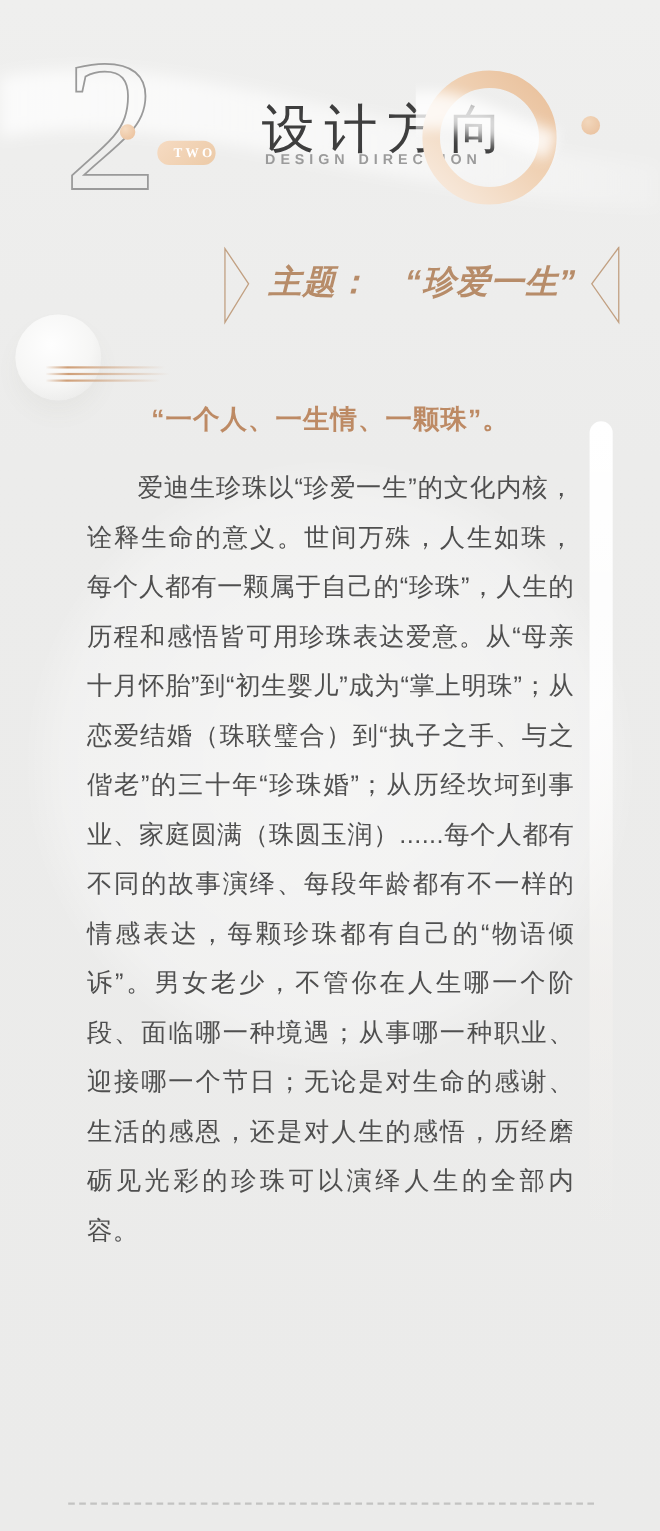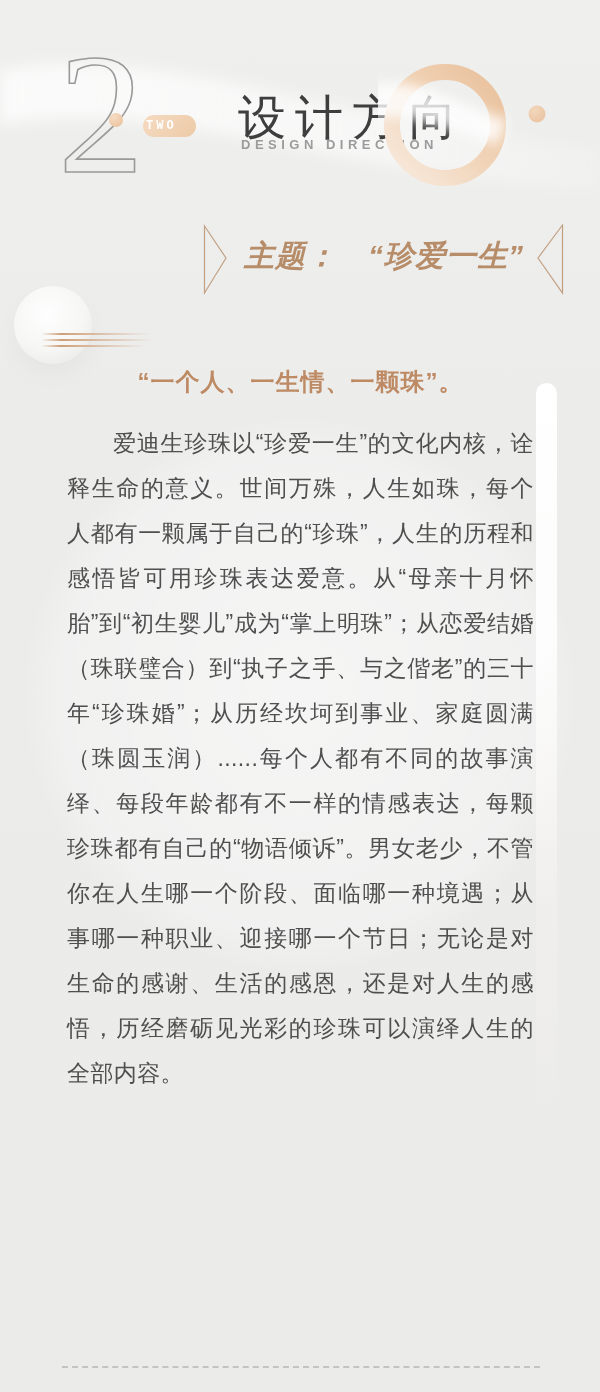--- a/index.html
+++ b/index.html
@@ -9,24 +9,24 @@
     font-family:"Liberation Sans","DejaVu Sans",sans-serif;
   }
   
   .swoosh{position:absolute;left:0;top:0;}
   .num2-svg{position:absolute;left:50px;top:20px;}
   .num2-dot{
     position:absolute;left:109px;top:113px;width:14px;height:14px;border-radius:50%;
     background:radial-gradient(circle at 35% 30%,#f6dcc2,#e9bd97);
   }
   .two-pill{
-    position:absolute;left:143px;top:115px;width:50px;height:22px;border-radius:11px;
+    position:absolute;left:143px;top:128px;width:50px;height:22px;border-radius:11px;
     background:linear-gradient(135deg,#f6dbc2,#eccaa7);
-    display:flex;align-items:center;justify-content:flex-start;
-    color:#ffffff;font-family:Liberation Mono, monospace;
+    display:flex;align-items:center;justify-content:flex-end;
+    color:#ffffff;font-family:Liberation Serif, serif;
     font-size:12px;font-weight:700;letter-spacing:3px;padding-left:3px;
   }
   .hdr-title{
     position:absolute;left:238px;top:86px;
     font-size:48px;color:#3e3e3e;font-weight:400;letter-spacing:9px;white-space:nowrap;
   }
   .hdr-sub{
     position:absolute;left:241px;top:137px;
     font-size:13px;color:#9b9b9b;font-weight:700;letter-spacing:4.5px;white-space:nowrap;
   }
@@ -62,21 +62,21 @@
     position:absolute;left:536px;top:383px;width:21px;height:740px;border-radius:11px;
     background:linear-gradient(180deg,#ffffff 0%,rgba(255,255,255,0.85) 35%,rgba(246,243,240,0.45) 70%,rgba(242,239,236,0) 100%);
   }
   
   .body-text{position:absolute;left:63px;top:366px;width:475px;}
   .headline{
     color:#bd8a64;font-size:24px;font-weight:700;text-align:center;
     letter-spacing:1px;margin:0 0 23px 0;line-height:32px;
   }
   .body-text p{
-    margin:4px;font-size:23px;line-height:45px;color:#4f4f4f;
+    margin:16px;font-size:23px;line-height:45px;color:#4f4f4f;
     text-align:justify;text-justify:inter-ideograph;text-indent:2em;
     letter-spacing:0.4px;
   }
   .dashed-divider{
     position:absolute;left:62px;top:1366px;width:478px;height:0;
     border-top:2px dashed #c3c3c2;
   }
 </style>
 </head>
 <body>

